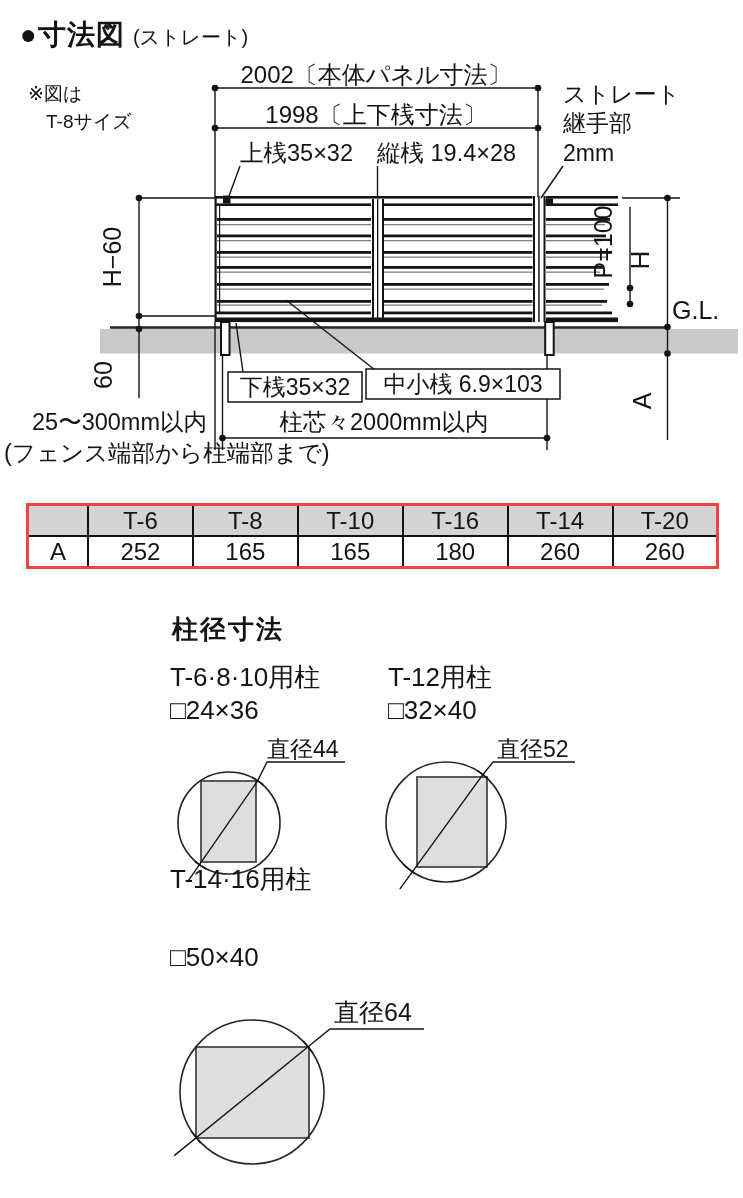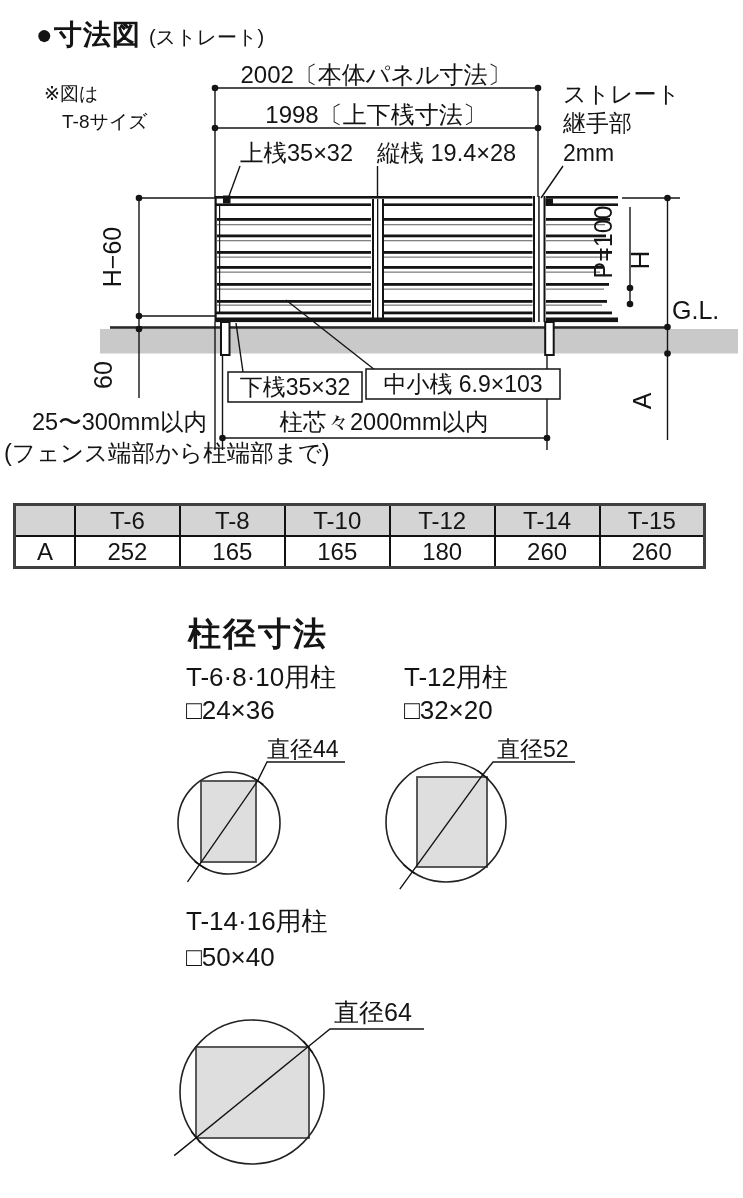--- a/index.html
+++ b/index.html
@@ -1,35 +1,35 @@
 <!DOCTYPE html>
 <html><head>
 <meta charset="utf-8">
 <style>
   html,body{margin:0;padding:0;background:#fff;}
   body{width:743px;height:1198px;position:relative;overflow:hidden;
        font-family:"Liberation Sans","DejaVu Sans",sans-serif;color:#141414;}
-  .abs{position:absolute;margin-left:16px;}
+  .abs{position:absolute;}
   #title{left:20px;top:16px;display:flex;align-items:baseline;gap:8px;}
   #title .main{font-size:28px;font-weight:bold;letter-spacing:1px;}
   #title .unit{font-size:20px;}
   #note{left:28px;top:80px;font-size:19px;line-height:28px;}
   #note .l2{padding-left:18px;text-align:center;}
   svg{position:absolute;left:0;top:0;}
   svg text{font-family:"Liberation Sans","DejaVu Sans",sans-serif;fill:#141414;}
-  table.size{position:absolute;left:13px;top:503px;width:693px;height:64px;
-    border-collapse:collapse;table-layout:fixed;border:3px solid #404040;}
+  table.size{position:absolute;left:26px;top:503px;width:693px;height:64px;
+    border-collapse:collapse;table-layout:fixed;border:3px solid #ef4444;}
   table.size td,table.size th{border:2px solid #111;text-align:center;
     font-size:24px;font-weight:normal;padding:0;height:29px;line-height:29px;}
   table.size thead th{background:#d4d4d4;}
   .psec{font-size:26px;line-height:30px;}
-  #p-heading{left:172px;top:612px;font-size:33px;font-weight:bold;letter-spacing:2px;}
+  #p-heading{left:172px;top:612px;font-size:26px;font-weight:bold;letter-spacing:2px;}
   #p1t{left:170px;top:662px;} #p1s{left:170px;top:695px;text-align:center;}
   #p2t{left:388px;top:662px;} #p2s{left:388px;top:695px;}
-  #p3t{left:170px;top:906px;} #p3s{left:170px;top:942px;}
+  #p3t{left:170px;top:864px;} #p3s{left:170px;top:942px;}
 </style>
 </head>
 <body>
 
 <svg width="743" height="1198" viewBox="0 0 743 1198">
 
   <rect x="100" y="329" width="638" height="24.5" fill="#c9c9c9"></rect>
   <rect x="110" y="326.2" width="558" height="2.6" fill="#2a2a2a"></rect>
 
   <g fill="#141414">
@@ -195,37 +195,37 @@
   <div class="l2">T-8サイズ</div>
 </div>
 
 <table class="size">
   <thead>
     <tr>
       <th style="width:58px"></th>
       <th>T-6</th>
       <th>T-8</th>
       <th>T-10</th>
-      <th>T-12</th>
+      <th>T-16</th>
       <th>T-14</th>
-      <th>T-15</th>
+      <th>T-20</th>
     </tr>
   </thead>
   <tbody>
     <tr>
       <td>A</td>
       <td>252</td>
       <td>165</td>
       <td>165</td>
       <td>180</td>
       <td>260</td>
       <td>260</td>
     </tr>
   </tbody>
 </table>
 
 <div class="abs" id="p-heading">柱径寸法</div>
 <div class="abs psec" id="p1t">T-6·8·10用柱</div>
 <div class="abs psec" id="p1s">□24×36</div>
 <div class="abs psec" id="p2t">T-12用柱</div>
-<div class="abs psec" id="p2s">□32×20</div>
+<div class="abs psec" id="p2s">□32×40</div>
 <div class="abs psec" id="p3t">T-14·16用柱</div>
 <div class="abs psec" id="p3s">□50×40</div>
 
 </body></html>

